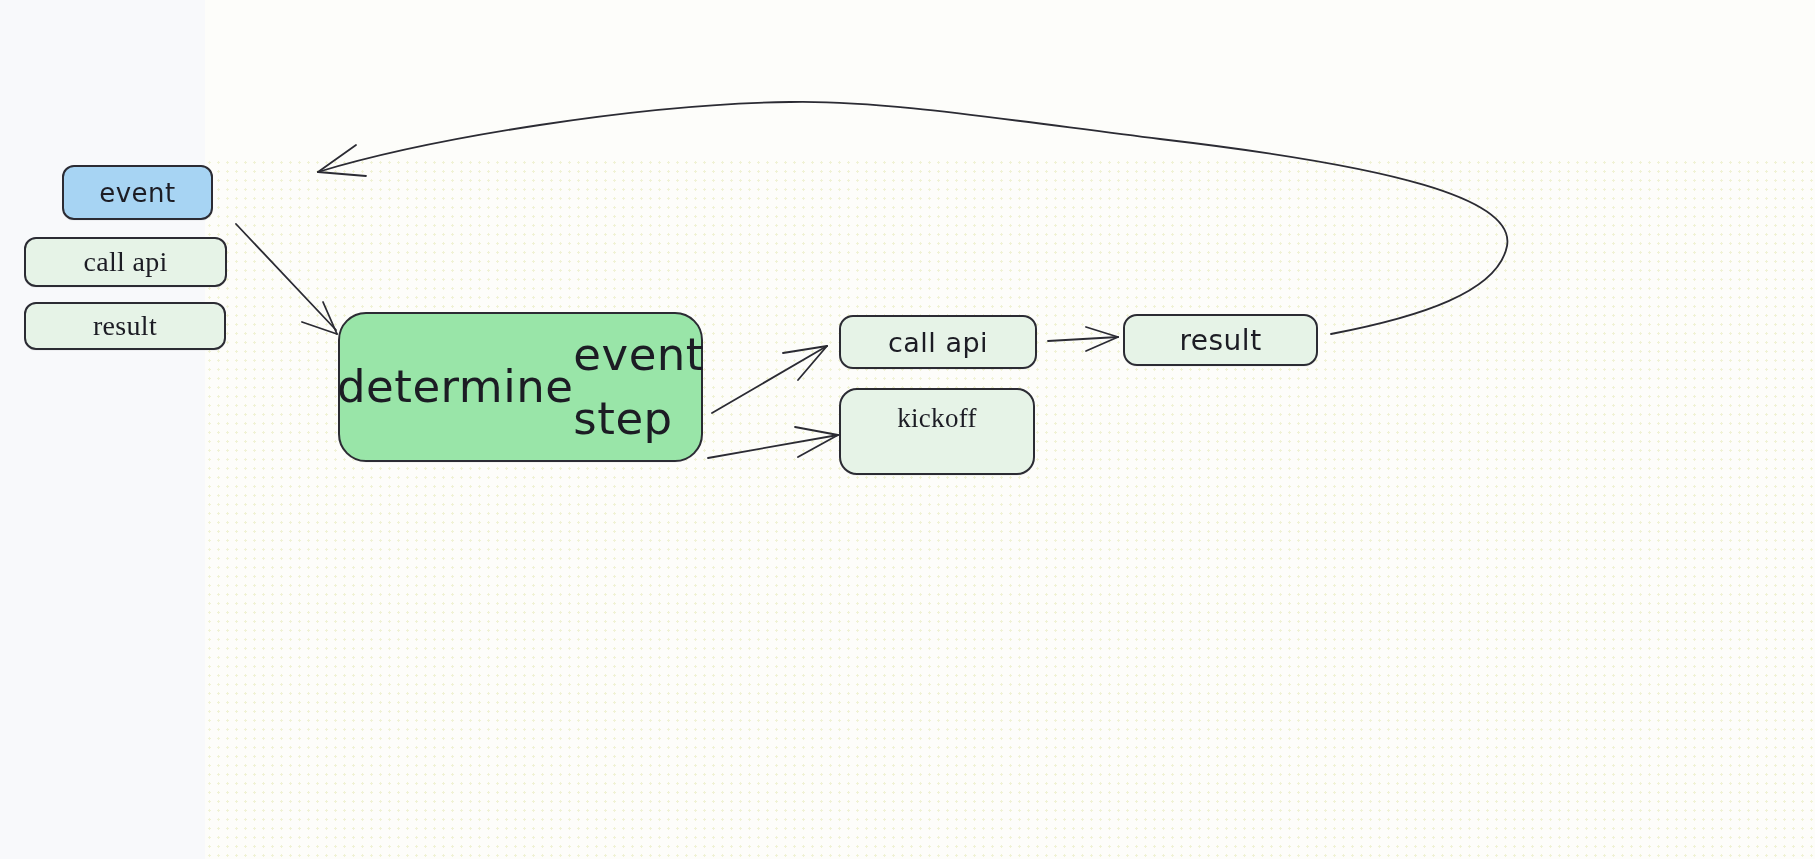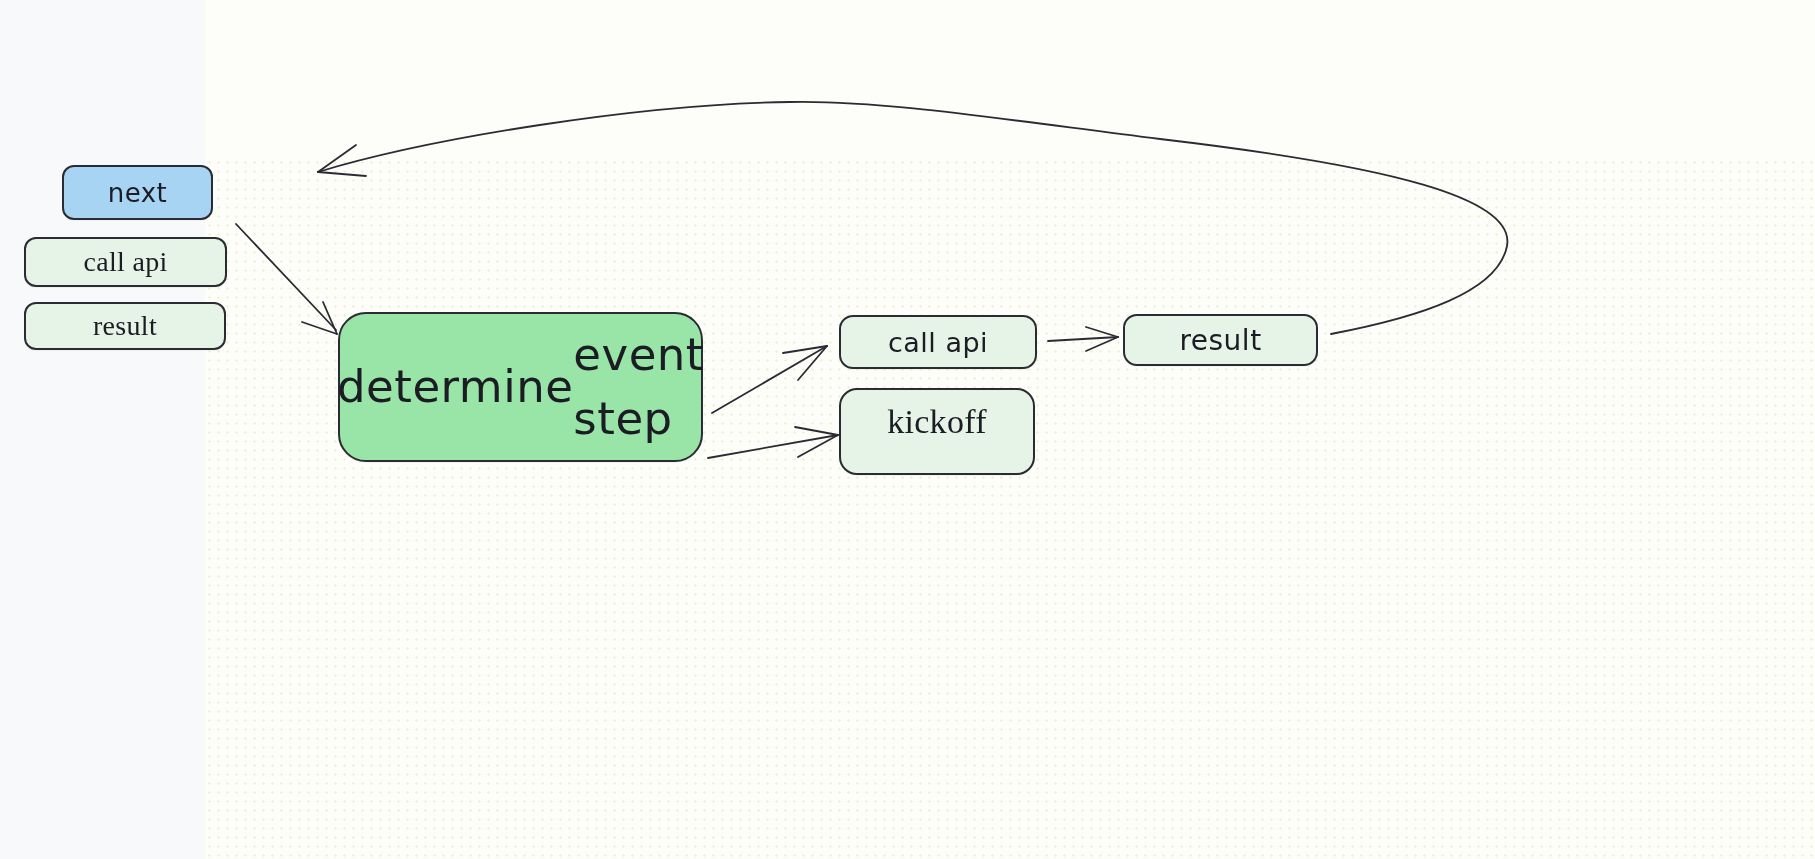--- a/index.html
+++ b/index.html
@@ -42,21 +42,21 @@
   .node-result-left{left:24px;top:302px;width:202px;height:48px;border-radius:12px;font-size:28px;}
   .node-determine{
     left:338px;top:312px;width:365px;height:150px;border-radius:28px;
     background:var(--accent-green-fill,#99e5a8);
     font-size:45px;flex-direction:row;line-height:64px;
   }
   .node-call-api-right{left:839px;top:315px;width:198px;height:54px;border-radius:14px;font-size:27px;}
   .node-result-right{left:1123px;top:314px;width:195px;height:52px;border-radius:14px;font-size:28px;}
   .node-kickoff{
     left:839px;top:388px;width:196px;height:87px;border-radius:18px;
-    font-size:34px;align-items:flex-start;padding-top:13px;
+    font-size:27px;align-items:flex-start;padding-top:13px;
   }
 </style>
 </head>
 <body>
 
 <div class="stage">
 
   <div class="left-strip"></div>
   <div class="dot-region"></div>
 
@@ -87,21 +87,21 @@
     </g>
 
     <g>
       <path d="M1331 334 C1420 317 1498 292 1507 246 C1516 198 1390 166 1160 139 C1000 119 880 100 790 102 C640 104 430 138 318 172"></path>
       <path d="M356 145 L318 172"></path>
       <path d="M366 176 L318 172"></path>
     </g>
   </svg>
 
   <div class="node node-event hand">
-    <span>next</span>
+    <span>event</span>
   </div>
 
   <div class="node node-call-api-left serif">
     <span>call api</span>
   </div>
 
   <div class="node node-result-left serif">
     <span>result</span>
   </div>
 

